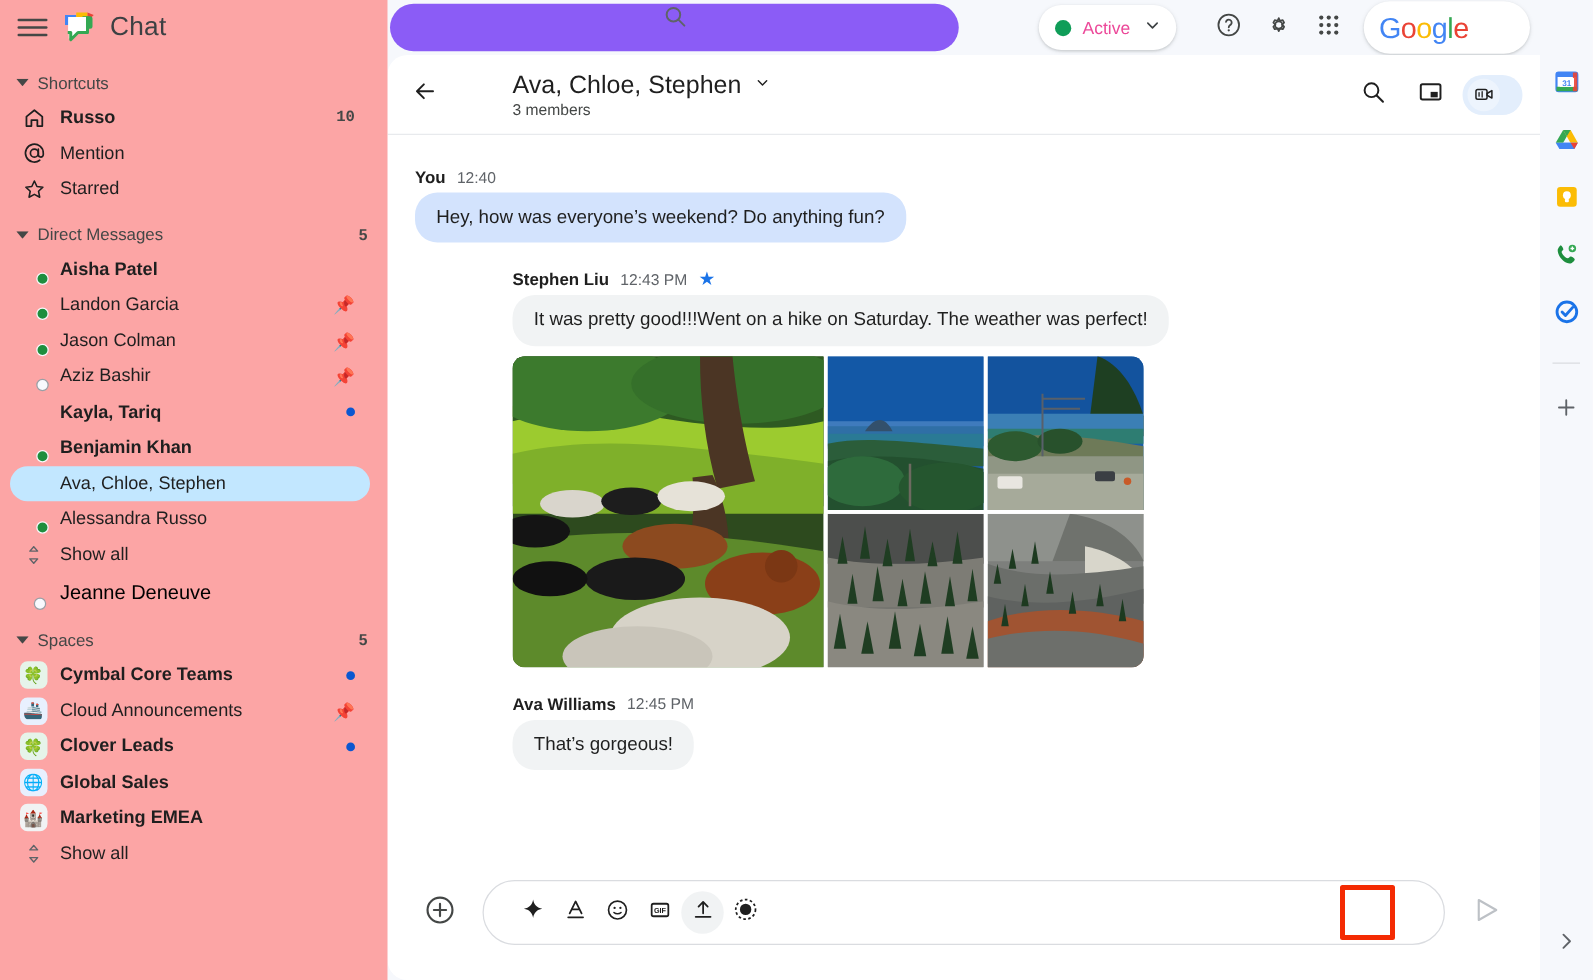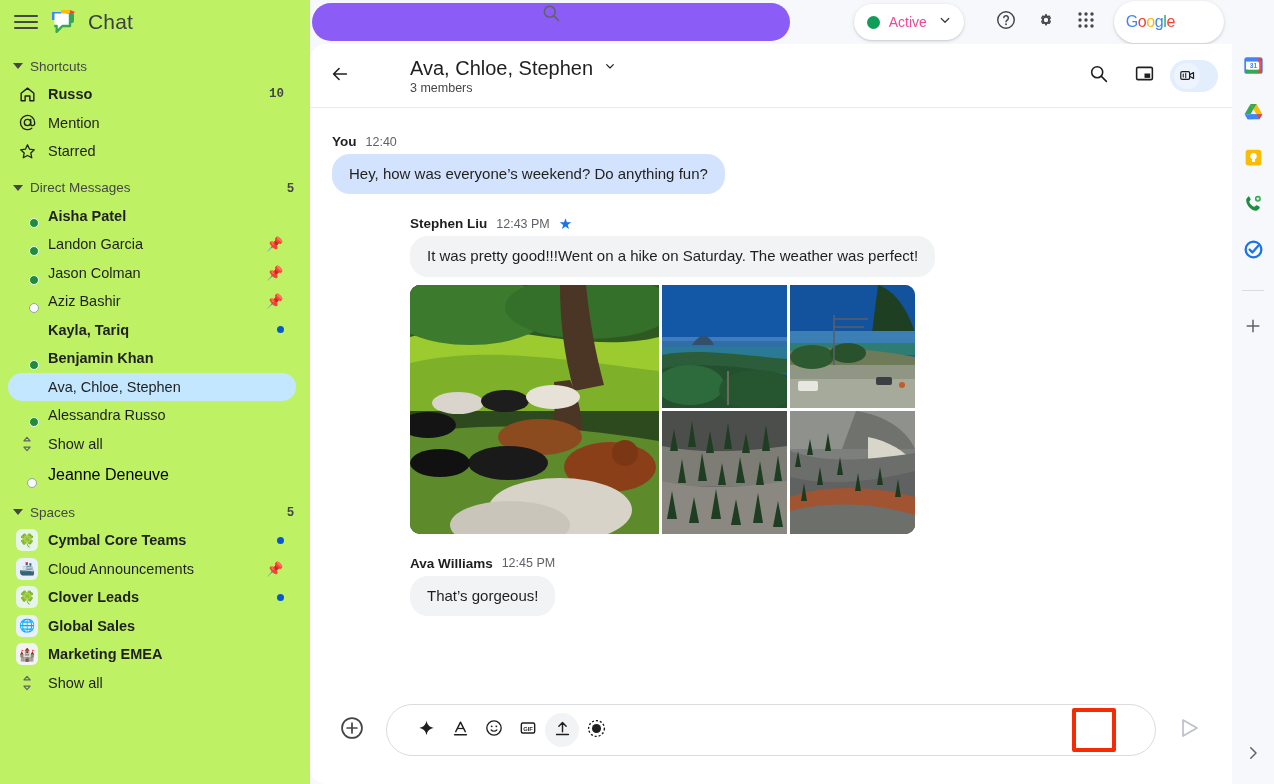--- a/index.html
+++ b/index.html
@@ -8,21 +8,21 @@
     font-family: "Liberation Sans", sans-serif;
     background: #f6f8fc;
     overflow: hidden;
     -webkit-font-smoothing: antialiased;
   }
   .app { position: relative; width: 1274px; height: 784px; display: flex; }
 
   
   .sidebar {
     width: 310px; height: 784px;
-    background: #bef264;
+    background: #fca5a5;
     display: flex; flex-direction: column;
     flex: 0 0 310px;
     position: relative; z-index: 3;
   }
   .sb-top { height: 44px; display: flex; align-items: center; padding: 0 14px; gap: 10px; }
   .hamburger { width: 24px; height: 24px; display: flex; flex-direction: column; justify-content: center; gap: 4px; cursor: pointer; }
   .hamburger span { display: block; height: 2px; background: #444746; border-radius: 2px; }
   .chat-logo { width: 30px; height: 30px; position: relative; flex: 0 0 30px; }
   .app-title { font-size: 21px; color: #3c4043; letter-spacing: .2px; }
 
@@ -109,21 +109,21 @@
     width: 40px; height: 40px; border-radius: 50%;
     display: flex; align-items: center; justify-content: center; cursor: pointer;
   }
 
   .account-chip {
     display: flex; align-items: center; gap: 10px;
     height: 42px; margin-left: 8px; margin-right: 8px;
     padding: 0 5px 0 12px; background: #fff; border-radius: 21px; cursor: pointer;
     box-shadow: 0 1px 2px rgba(60,64,67,.18), 0 1px 4px rgba(60,64,67,.10);
   }
-  .google-word { font-size: 16px; letter-spacing: -.4px; font-family: "Liberation Sans", sans-serif; }
+  .google-word { font-size: 23px; letter-spacing: -.4px; font-family: "Liberation Sans", sans-serif; }
   .gw-b { color: #4285f4; } .gw-r { color: #ea4335; } .gw-y { color: #fbbc05; } .gw-g { color: #34a853; }
 
   
   .conv {
     flex: 1; background: #fff;
     border-radius: 16px 0 0 16px;
     display: flex; flex-direction: column; min-height: 0;
     margin-right: 0;
     overflow: hidden;
   }

